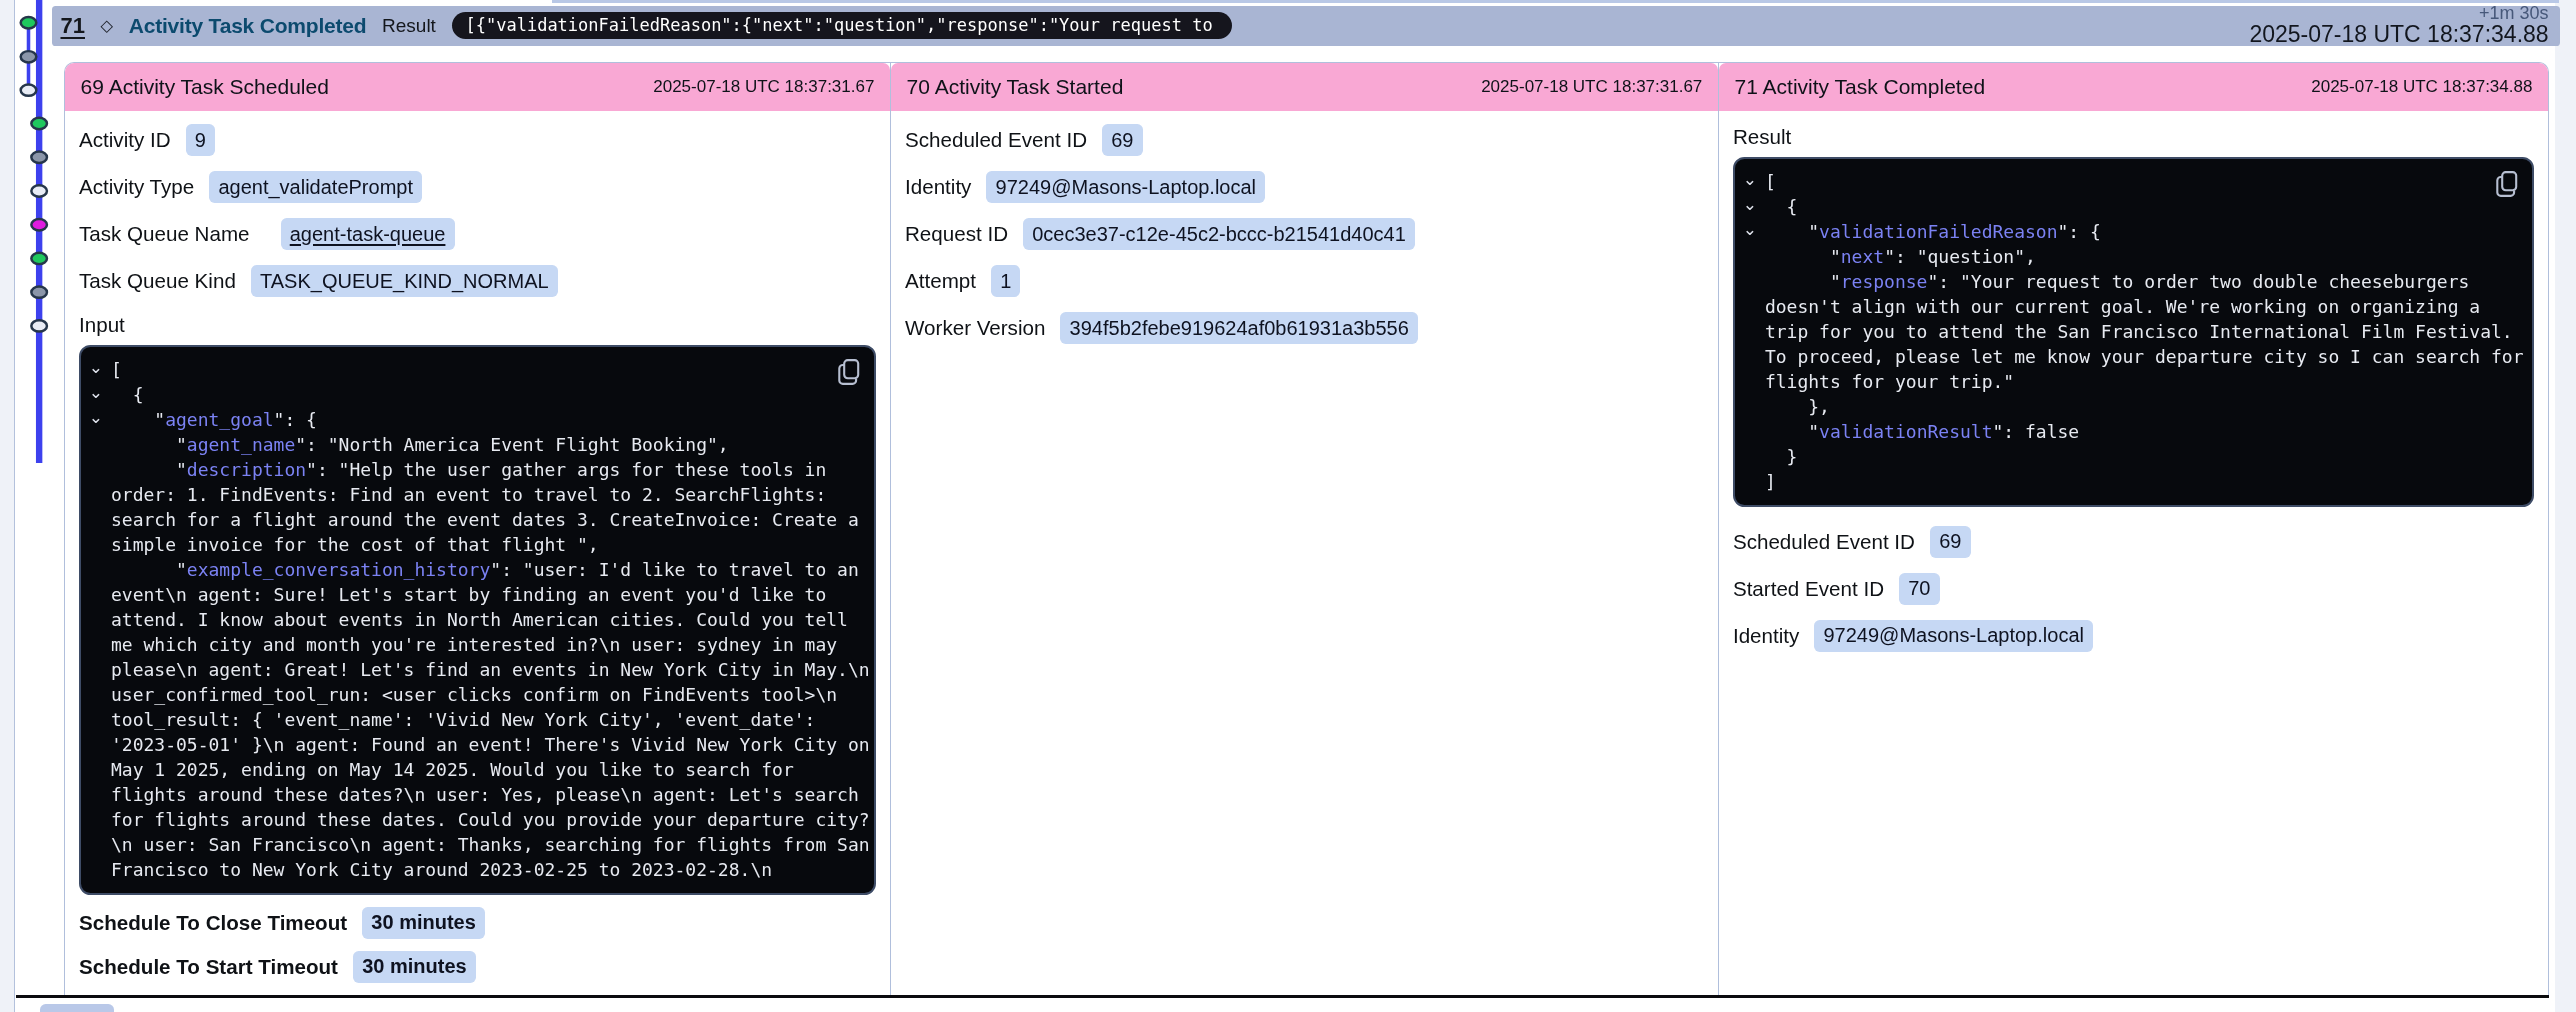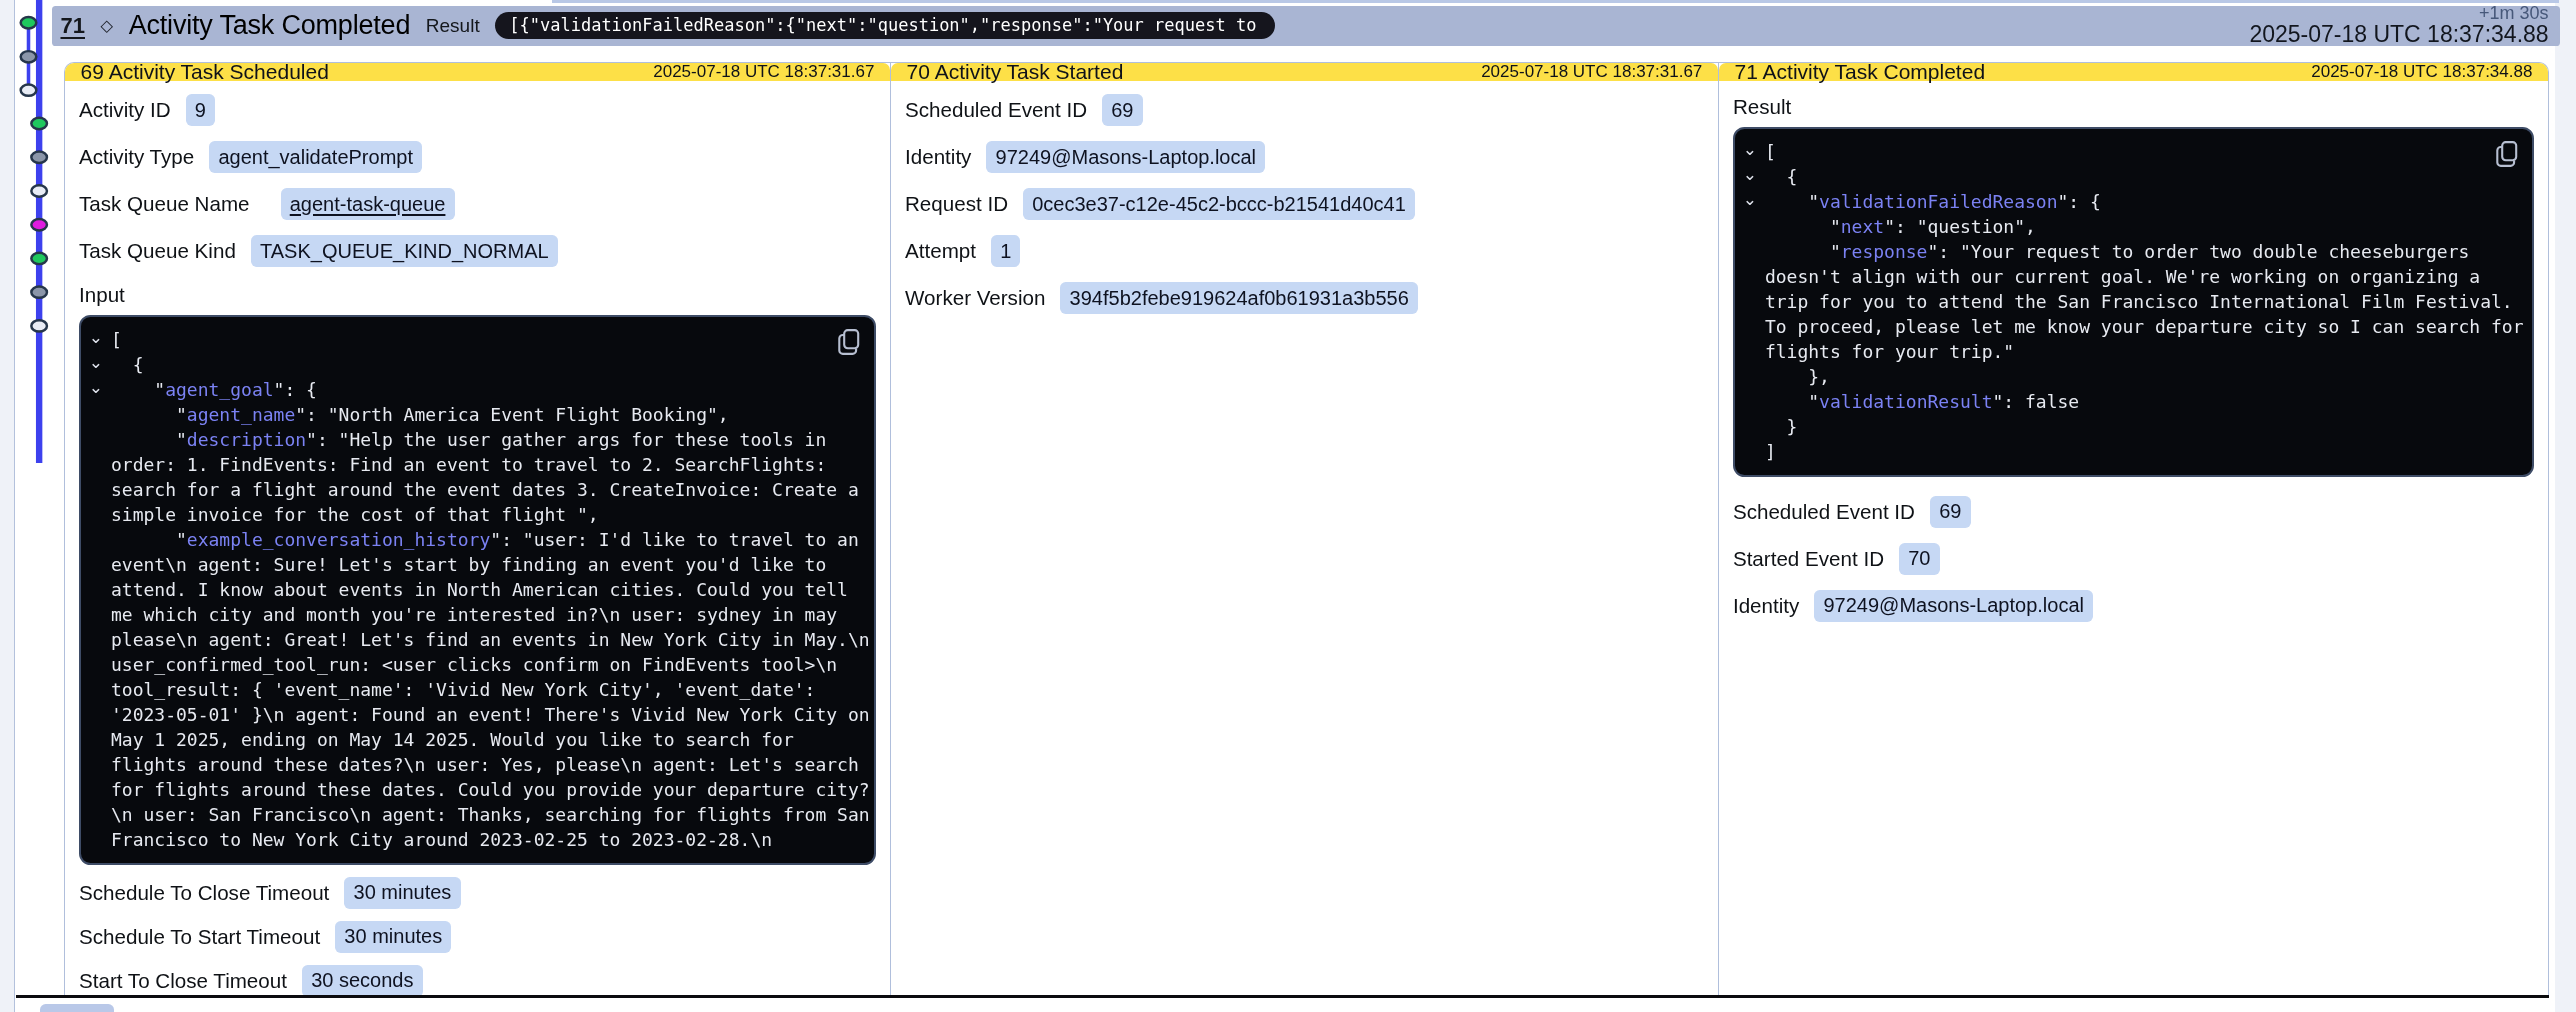--- a/index.html
+++ b/index.html
@@ -14,21 +14,21 @@
   .top-sliver { position:absolute; left:552px; top:0; width:2007px; height:2.8px; background:#b9c8e6; }
 
   
   .top-row {
     position:absolute; left:52px; top:5.7px; width:2508px; height:40px;
     background:#a9b5d3; border-radius:3.6px;
     display:flex; align-items:center; gap:15.6px; padding:0 11.4px 0 8.5px;
   }
   .evt-num { font-size:22px; font-weight:600; color:#14171d; text-decoration:underline; text-underline-offset:3.6px; }
   .diamond { font-size:16.3px; color:#1b1e26; }
-  .top-title { font-size:27px; font-weight:400; color:#000000; letter-spacing:-0.2px; }
+  .top-title { font-size:21px; font-weight:700; color:#0c4a6e; letter-spacing:-0.2px; }
   .result-label-top { font-size:19px; color:#14171c; }
   .top-pill {
     width:780px; height:27px; line-height:27px; border-radius:13.5px;
     background:#15151d; color:#ffffff; padding:0 14px;
     font-family:"DejaVu Sans Mono", monospace; font-size:17px;
     overflow:hidden; white-space:nowrap;
   }
   .top-right { margin-left:auto; text-align:right; }
   .elapsed { font-size:18px; color:#47587a; line-height:19px; }
   .top-ts  { font-size:23px; color:#12161e; line-height:23.4px; }
@@ -40,29 +40,29 @@
   .card {
     position:absolute; left:64px; top:62px; width:2485px; height:933px;
     background:#ffffff; border:1.4px solid #b0bfdc; border-bottom:none;
     border-radius:10px 10px 0 0; display:flex; overflow:hidden;
   }
   .col { position:relative; }
   .col-1 { width:826px; border-right:1.4px solid #b0bfdc; }
   .col-2 { width:836px; border-right:1.4px solid #b0bfdc; }
   .col-3 { flex:1; }
   .col-header {
-    height:18px; background:#fde047; border-radius:7px 7px 0 0;
+    height:48px; background:#f9a8d4; border-radius:7px 7px 0 0;
     display:flex; align-items:center; justify-content:space-between; padding:0 15.6px;
   }
   .col-header .t  { font-size:21px; font-weight:500; color:#0f1219; }
   .col-header .ts { font-size:17px; font-weight:400; color:#0f1219; }
   .col-body { padding:5.7px 14px 0; }
 
   .frow { display:flex; align-items:center; gap:15px; height:47px; }
-  .frow.compact { height:44px; }
+  .frow.compact { height:44px;font-weight:bold; }
   .flabel { font-size:20.6px; color:#0f1216; white-space:nowrap; }
   .badge {
     background:#c6d8f4; border-radius:5.7px; padding:4.3px 9.2px;
     font-size:20px; color:#0e1220; white-space:nowrap;
   }
   .badge.link { text-decoration:underline; text-underline-offset:2.8px;margin-left:16px; }
   .section-label { height:40px; display:flex; align-items:center; font-size:20.6px; color:#0f1216; }
 
   .codeblock {
     position:relative; background:#07090d; border:2.1px solid #3e4c66; border-radius:11.4px;

